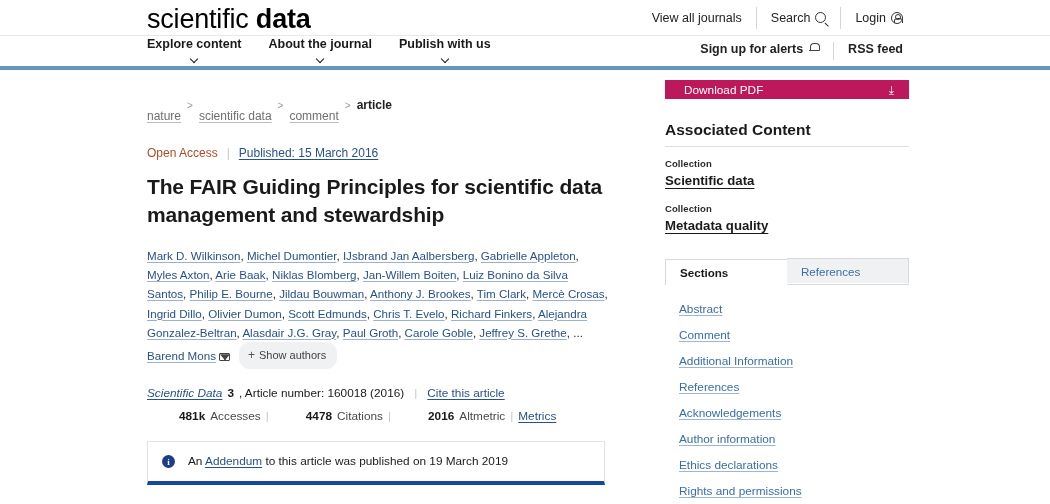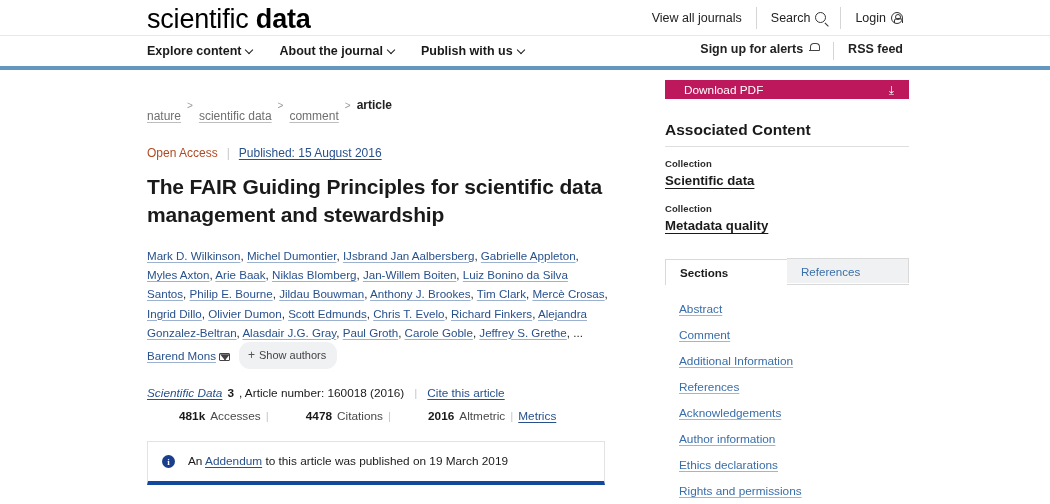--- a/index.html
+++ b/index.html
@@ -62,20 +62,21 @@
   }
   .nav-left { display: flex; align-items: center; gap: 27px; }
   .nav-item {
     font-size: 12.5px;
     font-weight: 700;
     color: #1a1a1a;
     display: flex;
     align-items: center;
     gap: 5px;
     white-space: nowrap;
+    flex-direction: column;
   }
   .nav-right { display: flex; align-items: center; font-size: 12.5px; font-weight: 700; }
   .nav-right > div { padding: 0 14px; display: flex; gap: 6px; height: 18px; }
   .nav-right .sep-l { border-left: 1px solid #d5d5d5; }
   .nav-right .last { padding-right: 0; }
 
   .blue-rule {
     height: 4px;
     background: #6497bf;
     margin-top: 0;
@@ -471,21 +472,21 @@
       <a>scientific data</a>
       <span class="chev">&gt;</span>
       <a>comment</a>
       <span class="chev">&gt;</span>
       <span class="crumb-current">article</span>
     </div>
 
     <div class="oa-line">
       <span class="oa-badge">Open Access</span>
       <span class="oa-div">|</span>
-      <a class="oa-pub">Published: 15 August 2016</a>
+      <a class="oa-pub">Published: 15 March 2016</a>
     </div>
 
     <h1 class="article-title">The FAIR Guiding Principles for scientific data management and stewardship</h1>
 
     <div class="authors">
       <a>Mark D. Wilkinson</a>, <a>Michel Dumontier</a>, <a>IJsbrand Jan Aalbersberg</a>, <a>Gabrielle Appleton</a>, <a>Myles Axton</a>, <a>Arie Baak</a>, <a>Niklas Blomberg</a>, <a>Jan-Willem Boiten</a>, <a>Luiz Bonino da Silva Santos</a>, <a>Philip E. Bourne</a>, <a>Jildau Bouwman</a>, <a>Anthony J. Brookes</a>, <a>Tim Clark</a>, <a>Mercè Crosas</a>, <a>Ingrid Dillo</a>, <a>Olivier Dumon</a>, <a>Scott Edmunds</a>, <a>Chris T. Evelo</a>, <a>Richard Finkers</a>, <a>Alejandra Gonzalez-Beltran</a>, <a>Alasdair J.G. Gray</a>, <a>Paul Groth</a>, <a>Carole Goble</a>, <a>Jeffrey S. Grethe</a><span>, ... </span><a>Barend Mons</a><span class="envelope-ico"></span><span class="show-authors">
           <span class="plus">+</span>
           <span>Show authors</span>
         </span>
     </div>

